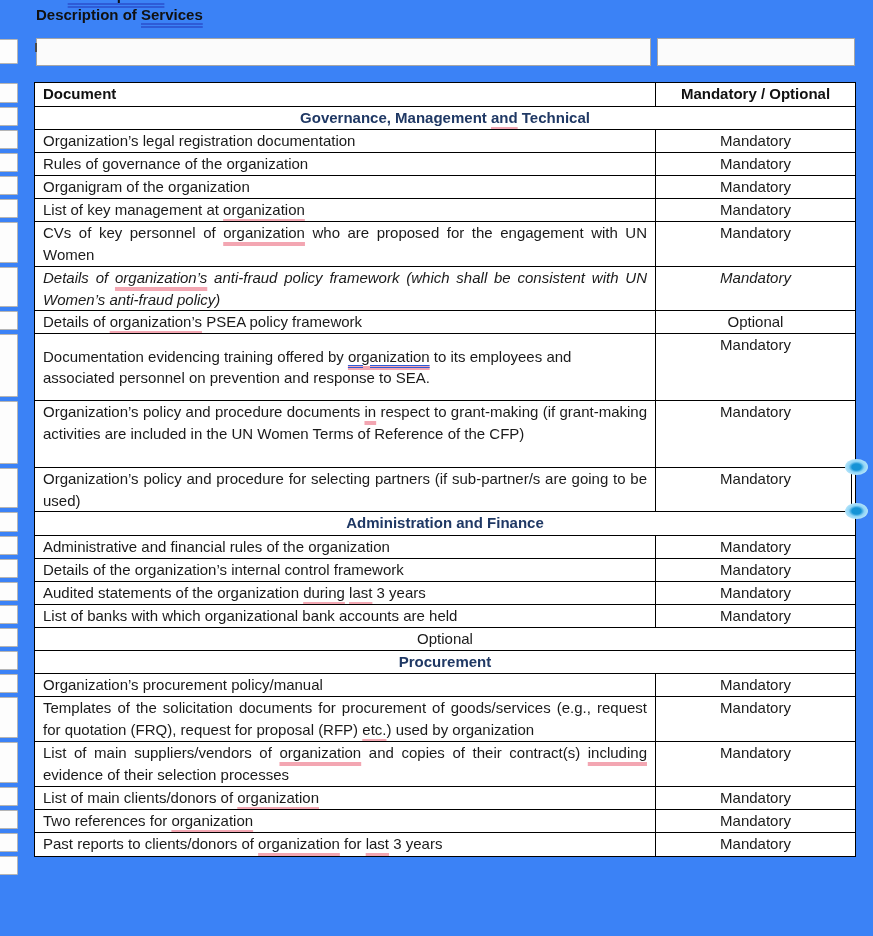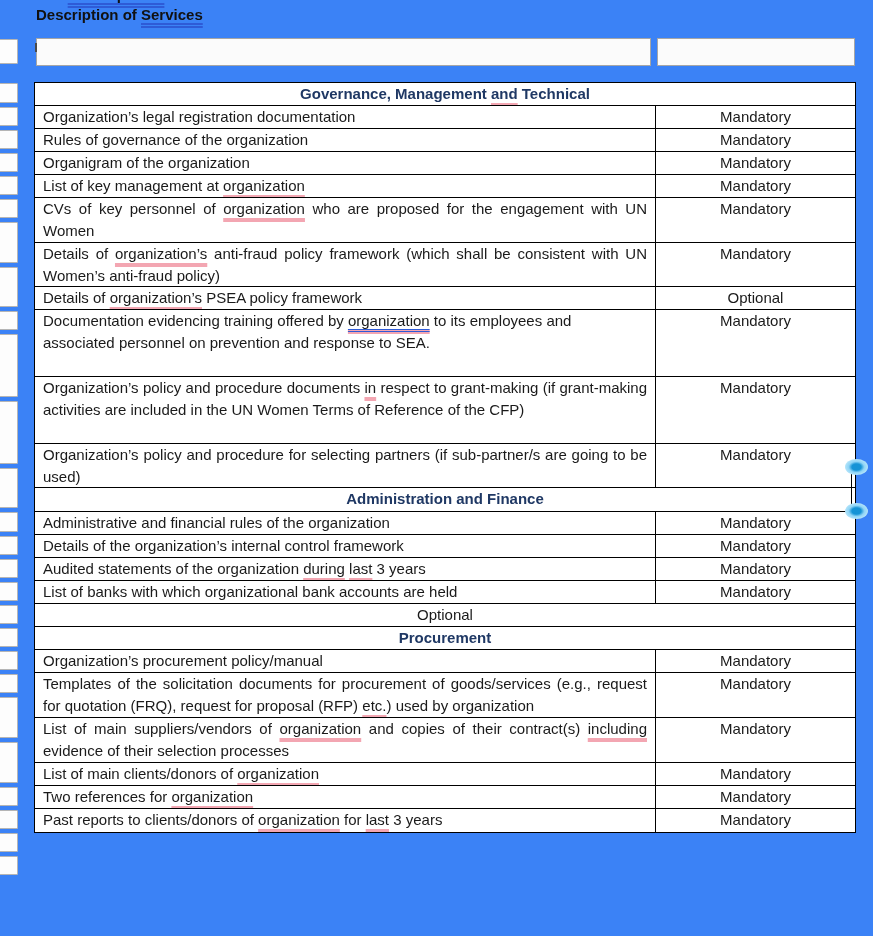--- a/index.html
+++ b/index.html
@@ -23,21 +23,21 @@
   .mbox { position:absolute; left:-7px; width:25px; background:#fdfdfd; border:1.5px solid #b5b5b5; border-radius:1px; }
   
   #doc-table { position:absolute; left:34px; top:82px; width:822px; border:1.5px solid #000; background:#fff; }
   .t-row { display:flex; border-bottom:1px solid #000; overflow:hidden; }
   .t-row:last-child { border-bottom:none; }
   .cell-doc { width:621px; border-right:1px solid #000; padding:0 8px; line-height:21.5px; }
   .cell-status { flex:1; text-align:center; line-height:21.5px; }
   .t-row.header .cell-doc, .t-row.header .cell-status { font-weight:700; line-height:22px; color:#111; }
   .t-row.section { display:block; text-align:center; font-weight:700; color:#1f3864; line-height:22px; }
   .t-row .justify-txt { text-align:justify; }
-  .t-row.vcenter .cell-doc { display:flex; align-items:flex-start; }
+  .t-row.vcenter .cell-doc { display:flex; align-items:center; }
   
   .u-pink { text-decoration-line:underline; text-decoration-color:#f3a6b2; text-decoration-thickness:3.5px; text-underline-offset:4px; }
   .u-blue { text-decoration-line:underline; text-decoration-style:double; text-decoration-color:#2e5bd7; text-decoration-thickness:1px; text-underline-offset:2.5px; }
   
   #sel-border { position:absolute; left:851px; top:468px; height:42px; width:0; border-left:1.5px solid #000; }
   
   .handle { position:absolute; left:845px; width:23px; height:16px; border-radius:50%;
     background:radial-gradient(ellipse at center, #1593d6 0%, #1593d6 28%, #8fd4f6 48%, #bfe9fb 78%, rgba(191,233,251,0.15) 100%); }
   #handle1 { top:459px; }
   #handle2 { top:503px; }
@@ -79,20 +79,24 @@
       <div class="mbox" style="top: 674px; height: 19px;"></div>
       <div class="mbox" style="top: 697px; height: 41px;"></div>
       <div class="mbox" style="top: 742px; height: 41px;"></div>
       <div class="mbox" style="top: 787px; height: 19px;"></div>
       <div class="mbox" style="top: 810px; height: 19px;"></div>
       <div class="mbox" style="top: 833px; height: 19px;"></div>
       <div class="mbox" style="top: 856px; height: 19px;"></div>
     </div>
 
   <div id="doc-table">
+      <div class="t-row header" style="height: 24px;">
+        <div class="cell-doc">Document</div>
+        <div class="cell-status">Mandatory / Optional</div>
+      </div>
       <div class="t-row section" style="height: 23px;">
         <div><span>Governance, Management </span><span class="u-pink">and</span><span> Technical</span></div>
       </div>
       <div class="t-row item" style="height: 23px;">
         <div class="cell-doc">
           <div><span>Organization’s legal registration documentation</span></div>
         </div>
         <div class="cell-status">Mandatory</div>
       </div>
       <div class="t-row item" style="height: 23px;">
@@ -112,21 +116,21 @@
           <div><span>List of key management at </span><span class="u-pink">organization</span></div>
         </div>
         <div class="cell-status">Mandatory</div>
       </div>
       <div class="t-row item" style="height: 45px;">
         <div class="cell-doc">
           <div class="justify-txt"><span>CVs of key personnel of </span><span class="u-pink">organization</span><span> who are proposed for the engagement with UN Women</span></div>
         </div>
         <div class="cell-status">Mandatory</div>
       </div>
-      <div class="t-row item" style="height: 44px;">
+      <div class="t-row item" style="height: 44px; font-style: italic;">
         <div class="cell-doc">
           <div class="justify-txt"><span>Details of </span><span class="u-pink">organization’s</span><span> anti-fraud policy framework (which shall be consistent with UN Women’s anti-fraud policy)</span></div>
         </div>
         <div class="cell-status">Mandatory</div>
       </div>
       <div class="t-row item" style="height: 23px;">
         <div class="cell-doc">
           <div><span>Details of </span><span class="u-pink">organization’s</span><span> PSEA policy framework</span></div>
         </div>
         <div class="cell-status">Optional</div>

